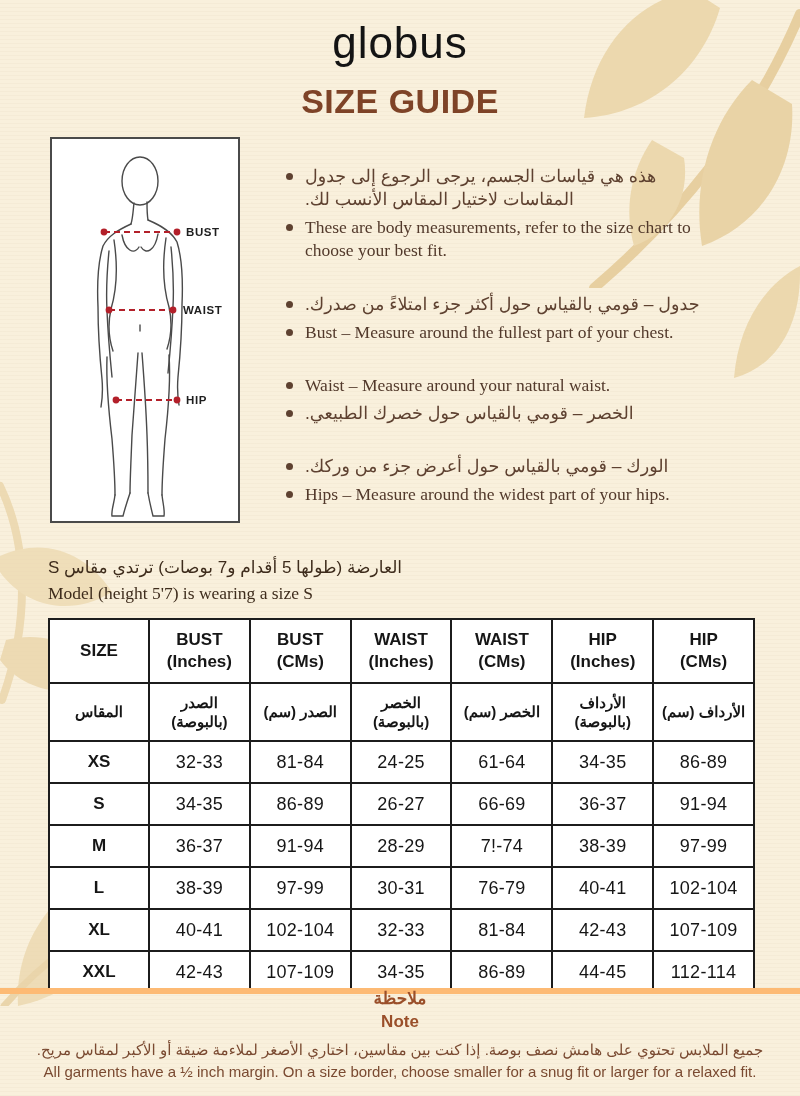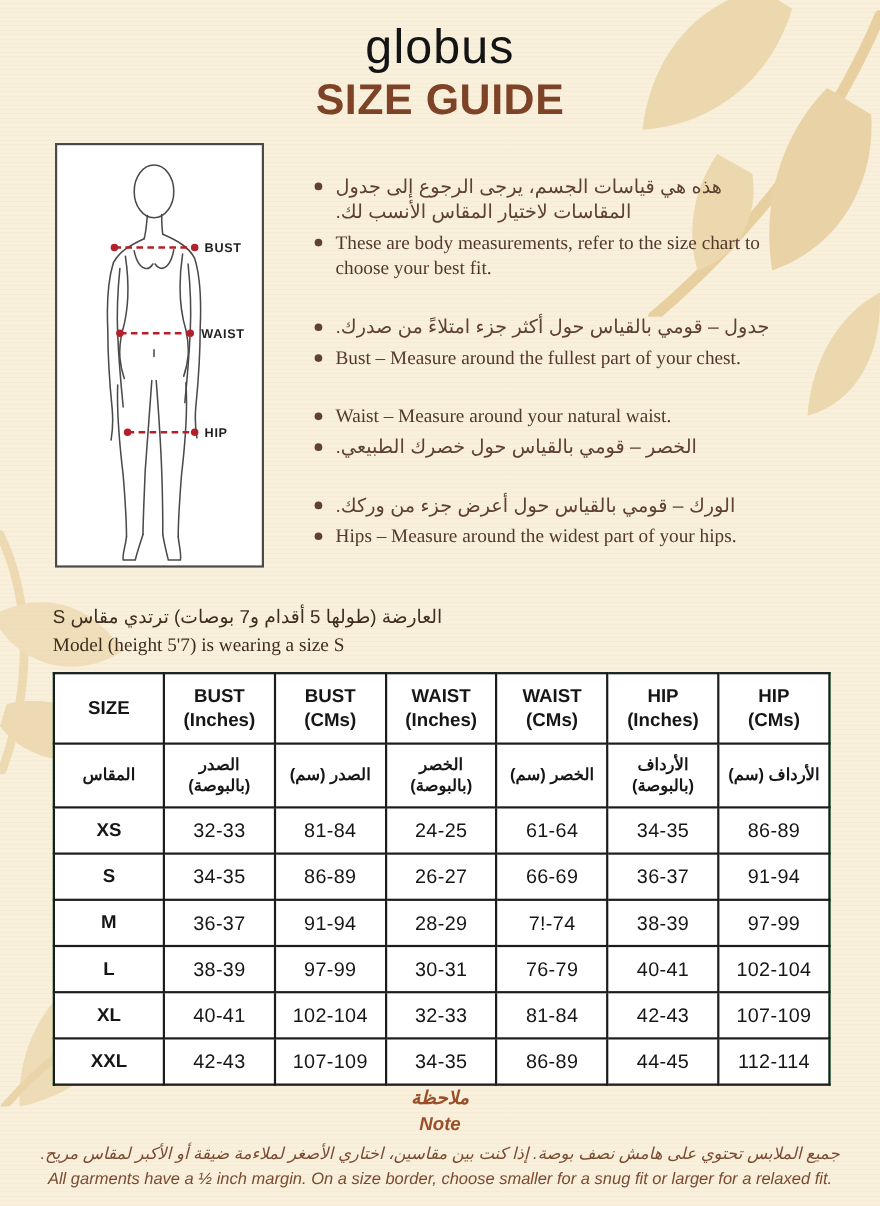--- a/index.html
+++ b/index.html
@@ -9,21 +9,21 @@
     background-image:repeating-linear-gradient(0deg, rgba(120,90,40,0.03) 0 1px, rgba(255,255,255,0) 1px 4px);
     font-family:"Liberation Sans", sans-serif;
     color:#2a2a2a;
   }
   .deco{position:absolute;z-index:0;pointer-events:none;}
   .content{position:relative;z-index:1;}
 
   
   .header{padding-top:20px;text-align:center;}
   .brand{font-size:44px;font-weight:500;letter-spacing:1px;color:#141414;line-height:1.05;}
-  .title{margin-top:4px;font-size:39px;font-weight:700;letter-spacing:0.5px;color:#7e4327;}
+  .title{margin-top:16px;font-size:34px;font-weight:700;letter-spacing:0.5px;color:#7e4327;}
 
   
   .content-row{display:flex;padding:16px 78px 0 50px;align-items:flex-start;}
   .figure-box{
     flex:0 0 190px;width:190px;height:386px;background:#ffffff;
     border:2px solid #4a4a4a;margin-right:46px;box-sizing:border-box;
   }
   .bullets-col{flex:1;padding-top:28px;}
   .b-group{margin-bottom:30px;}
   .b-item{display:flex;align-items:flex-start;margin-bottom:5px;}
@@ -32,36 +32,36 @@
   .b-text.ar{direction:rtl;text-align:left;unicode-bidi:isolate;}
   .b-text.en{font-family:"Liberation Serif", serif;color:#52392b;}
 
   
   .model-info{margin:20px 0 10px 48px;color:#3e2c1c;}
   .model-ar{direction:rtl;text-align:left;font-size:17px;line-height:1.45;}
   .model-en{font-family:Liberation Serif, serif;font-size:17.5px;line-height:1.45;}
 
   
   .size-table-wrap{padding:2px 45px 0 48px;}
-  table.size-table{border-collapse:collapse;width:707px;table-layout:fixed;background:#22c55e;}
+  table.size-table{border-collapse:collapse;width:707px;table-layout:fixed;background:#fdba74;}
   .size-table th,.size-table td{
     border:2px solid #1c1c1c;text-align:center;vertical-align:middle;
     padding:4px 2px;background:#ffffff;color:#161616;
   }
   .size-table col.c-size{width:100px;}
   .th-en{font-size:17px;font-weight:700;line-height:1.3;height:54px;}
   .th-ar{font-size:15px;font-weight:700;direction:rtl;line-height:1.3;height:48px;}
   .pre{white-space:pre-line;}
   .td-size{font-size:17px;font-weight:700;height:32px;}
   .td-val{font-size:18px;font-weight:500;letter-spacing:0.3px;}
 
   
   .note-band{
     position:absolute;left:0;right:0;top:988px;bottom:0;
-    background:#ffffff;text-align:center;padding-top:0;box-sizing:border-box;z-index:1;font-style:italic;
+    background:#fdba74;text-align:center;padding-top:0;box-sizing:border-box;z-index:1;
   }
   .note-h{font-size:17px;font-weight:700;color:#9a4f2a;line-height:1.35;}
   .note-body-ar{direction:rtl;font-size:15px;color:#7a4a31;margin-top:5px;line-height:1.45;padding:0 30px;}
   .note-body-en{font-size:15px;color:#7a4a31;line-height:1.45;padding:0 14px;}
 
   
   .fig-label{font-family:"Liberation Sans", sans-serif;font-size:11.5px;font-weight:700;fill:#1f1f1f;letter-spacing:0.6px;}
 </style>
 </head>
 <body>

